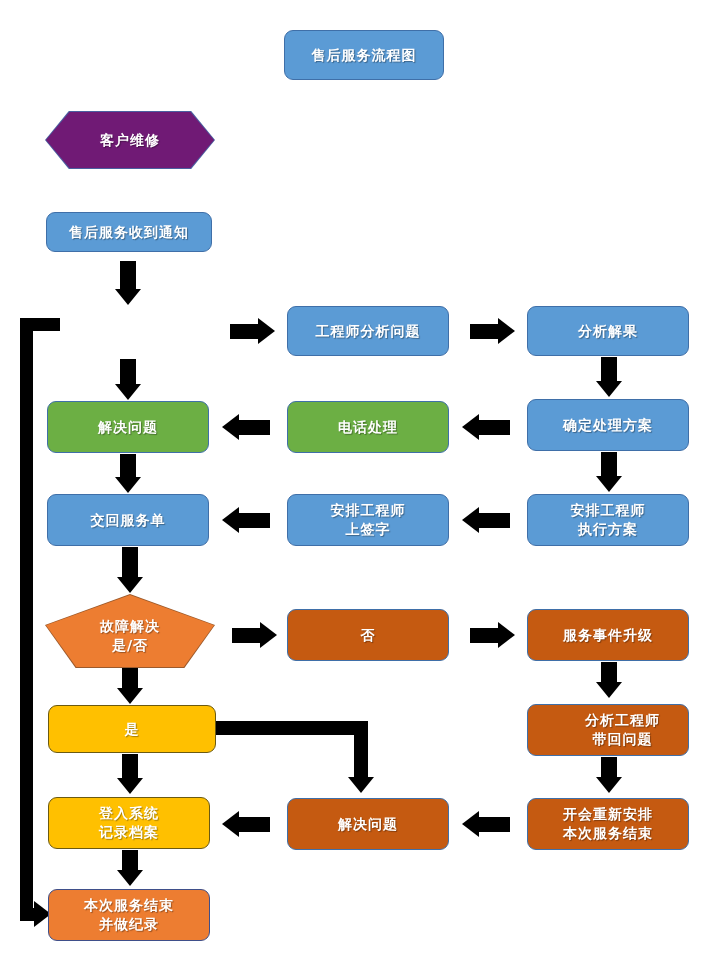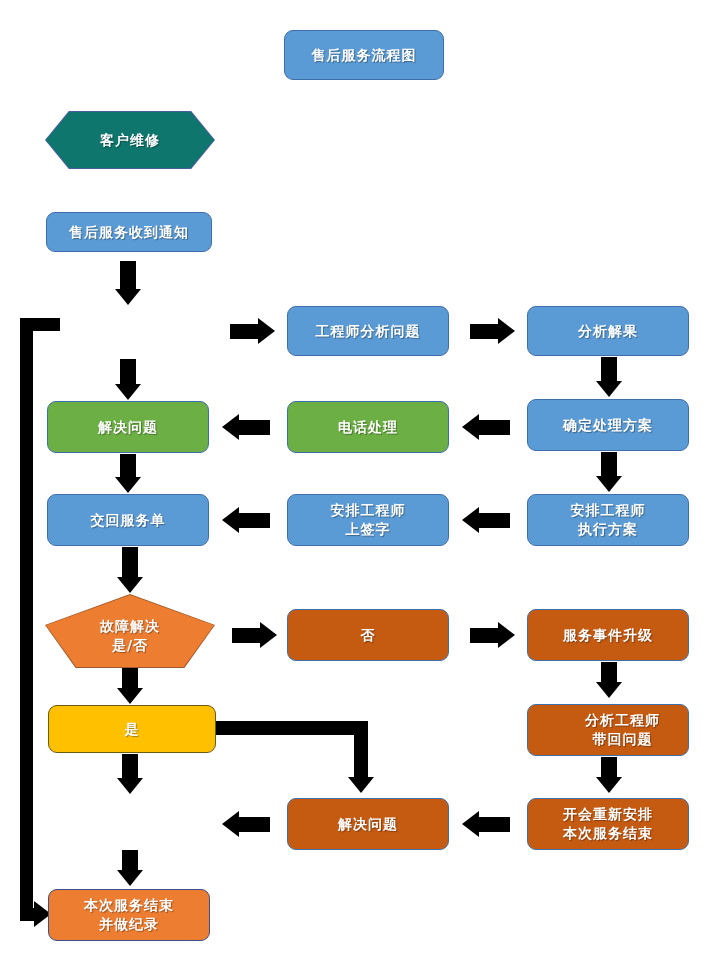--- a/index.html
+++ b/index.html
@@ -43,21 +43,21 @@
 
   
   .fill-blue   { background: #5b9bd5; border-color: #3f6fa8; }
   .fill-green  { background: #6caf44; border-color: #3f6fa8; }
   .fill-yellow { background: #ffc000; border-color: #6b5a12; }
   .fill-orange { background: #ed7d31; border-color: #3f4f8a; }
   .fill-dorange{ background: #c55a11; border-color: #3f6fa8; }
 
   
   .hex {
-    background: #0f766e;
+    background: #701a75;
     clip-path: polygon(14% 0%, 86% 0%, 100% 50%, 86% 100%, 14% 100%, 0% 50%);
   }
   .hex-outline {
     position: absolute;
     z-index: 4;
     background: #4a5fa0;
     clip-path: polygon(14% 0%, 86% 0%, 100% 50%, 86% 100%, 14% 100%, 0% 50%);
   }
 
   
@@ -127,20 +127,24 @@
   <div class="pent-outline" style="left:45px; top:594px; width:170px; height:74px;"></div>
   <div class="node pent" style="left:46px; top:595px; width:168px; height:72px;">
     <span class="txt" style="padding-top:10px;">故障解决
 是/否</span>
   </div>
 
   <div class="node rbox fill-yellow" style="left:48px; top:705px; width:168px; height:48px;">
     <span class="txt">是</span>
   </div>
 
+  <div class="node rbox fill-yellow" style="left:48px; top:797px; width:162px; height:52px;">
+    <span class="txt">登入系统
+记录档案</span>
+  </div>
 
   <div class="node rbox fill-orange" style="left:48px; top:889px; width:162px; height:52px;">
     <span class="txt">本次服务结束
 并做纪录</span>
   </div>
 
   <div class="node rbox fill-blue" style="left:287px; top:306px; width:162px; height:50px;">
     <span class="txt">工程师分析问题</span>
   </div>
 

